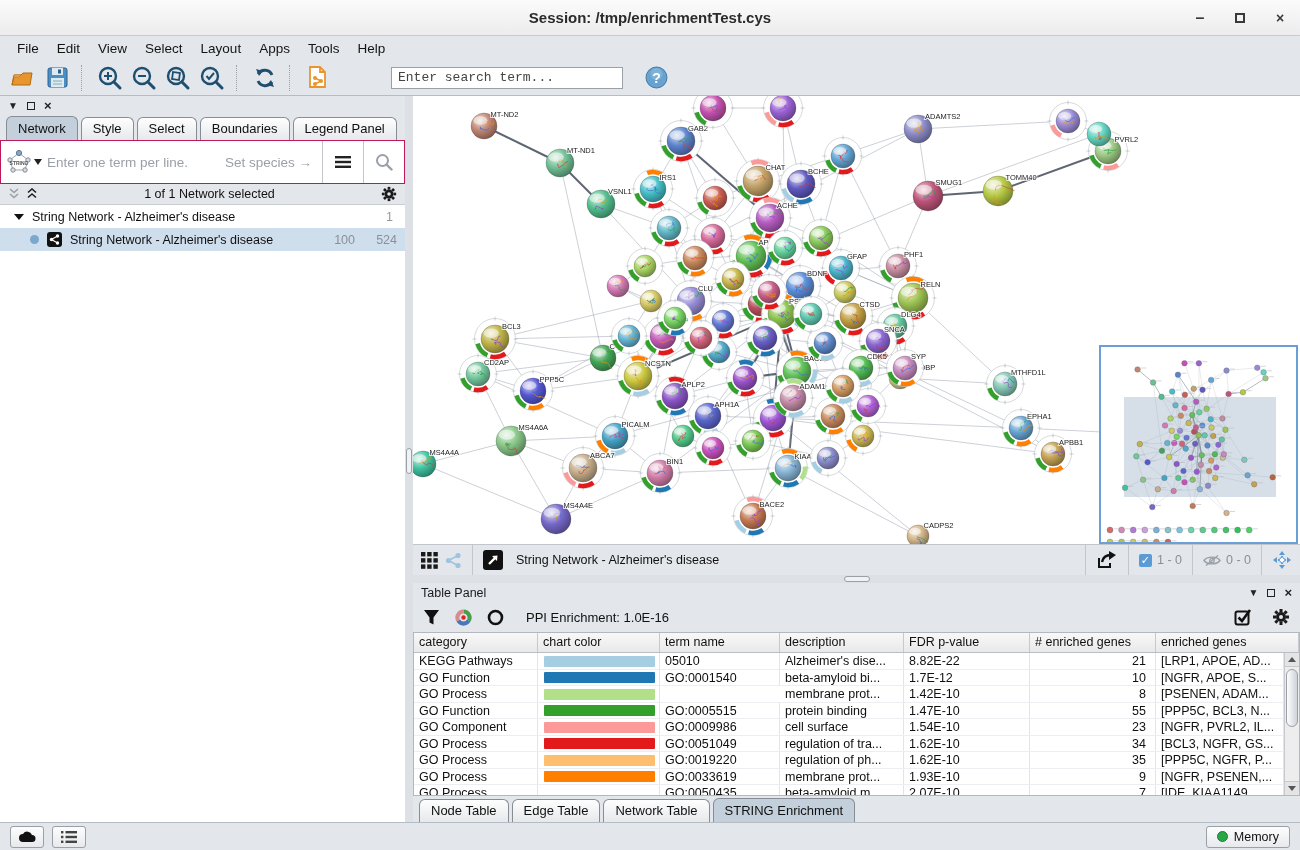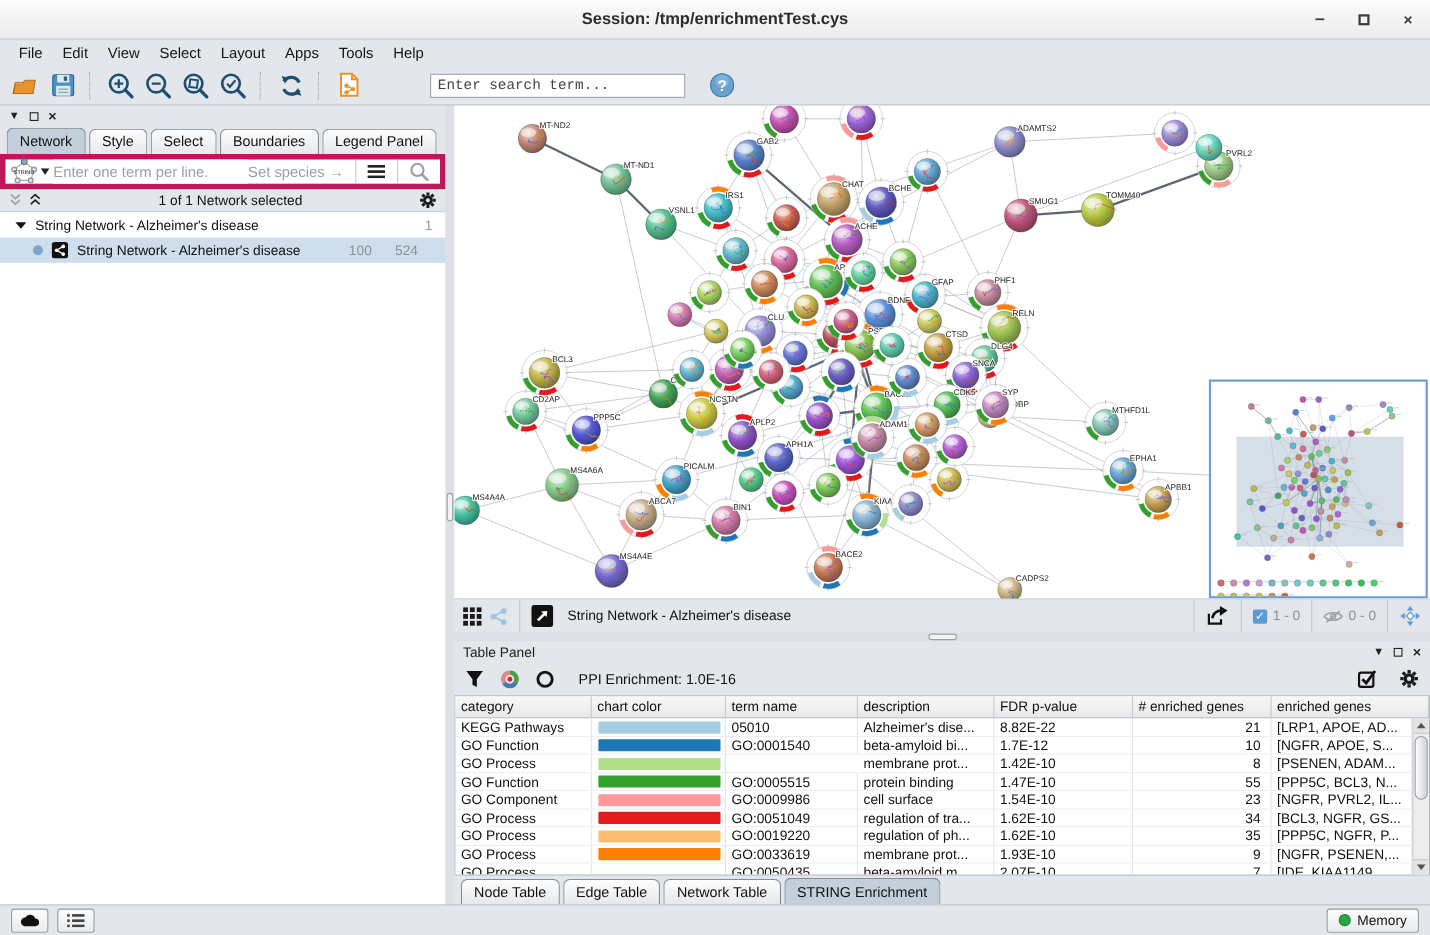--- a/index.html
+++ b/index.html
@@ -31,40 +31,40 @@
   .panel-head{height:19px;display:flex;align-items:center;padding:0 8px;font-size:12.5px;color:#1a1a1a}
   .panel-head .ph-title{flex:1}
   .ph-ctl{display:flex;align-items:center;gap:9px;color:#222}
   .ph-tri{font-size:10px}
   .ph-sq{width:8px;height:8px;border:1.5px solid #222}
   .ph-x{font-size:13px;font-weight:bold}
   .cp-tabs,.tp-tabs{display:flex;align-items:flex-end;padding-left:6px;gap:3px;height:25px}
   .tab{border:1px solid #878d95;border-bottom:none;border-radius:6px 6px 0 0;
     background:linear-gradient(#fefefe,#e6e8eb);padding:3px 11px 4px;font-size:13px;color:#111;cursor:default;white-space:nowrap}
   .tab.active{background:#c3d0dc;padding-top:4px}
-  .string-bar{height:32px;background:#fff;border:5px solid #be185d;display:flex;align-items:center;margin:0}
+  .string-bar{height:44px;background:#fff;border:1px solid #be185d;display:flex;align-items:center;margin:0}
   .string-logo{width:46px;height:100%;display:flex;align-items:center;justify-content:center;gap:2px}
   .string-input{flex:1;border:none;outline:none;font-size:13.5px;font-family:inherit;color:#222;height:100%}
   .string-input::placeholder{color:#9aa0a8}
   .species-hint{color:#9aa0a8;font-size:13.5px;margin-right:10px;white-space:nowrap}
   .sb-sep{width:1px;height:100%;background:#c3c7cd}
   .sb-btn{width:40px;height:100%;display:flex;align-items:center;justify-content:center}
   .netsel-bar{height:21px;display:flex;align-items:center;padding:0 8px;font-size:12.5px;color:#111;border-bottom:1px solid #c9cdd2}
   .netsel-bar .ns-mid{flex:1;text-align:center}
   .tree{background:#fff;flex:1;font-size:12.5px;color:#101010}
   .tree-row{height:23px;display:flex;align-items:center}
   .tree-row.root{padding-left:14px}
   .tree-row.child{padding-left:30px;background:#cfdeed}
   .tw{margin-right:8px}
   .tri-down{width:0;height:0;border-left:5px solid transparent;border-right:5px solid transparent;border-top:6px solid #111}
   .blue-dot{width:9px;height:9px;border-radius:50%;background:#7aa8cc;margin-right:8px}
   .tree-label{flex:1;white-space:nowrap;overflow:hidden}
   .tree-num{color:#999;padding-right:12px}
   .tree-num2{color:#8a9097;width:42px;text-align:right}
-  .tree-num2:last-child{margin-right:25px}
+  .tree-num2:last-child{margin-right:8px}
   .v-splitter{width:8px;background:#dde0e4;position:relative}
   .v-handle{position:absolute;top:352px;left:1px;width:6px;height:26px;border:1px solid #9aa0a8;border-radius:3px;background:#f0f2f4}
   
   .right-stack{flex:1;display:flex;flex-direction:column}
   .network-view{height:449px;background:#fff;position:relative;overflow:hidden;border-bottom:1px solid #c2c6cc}
   .birdseye{position:absolute;right:2px;bottom:0;width:199px;height:199px;background:#fff;border:2px solid #6a9fd8}
   .net-toolbar{height:30px;background:#e3e6ea;display:flex;align-items:center;padding:0 8px;gap:7px}
   .nt-sep{width:1px;height:100%;background:#c3c7cd;margin:0 3px}
   .nt-title{font-size:12.5px;color:#111;margin-left:6px;flex:1;white-space:nowrap;overflow:hidden}
   .badge{display:flex;align-items:center;gap:5px;color:#8a9097;font-size:12.5px}

